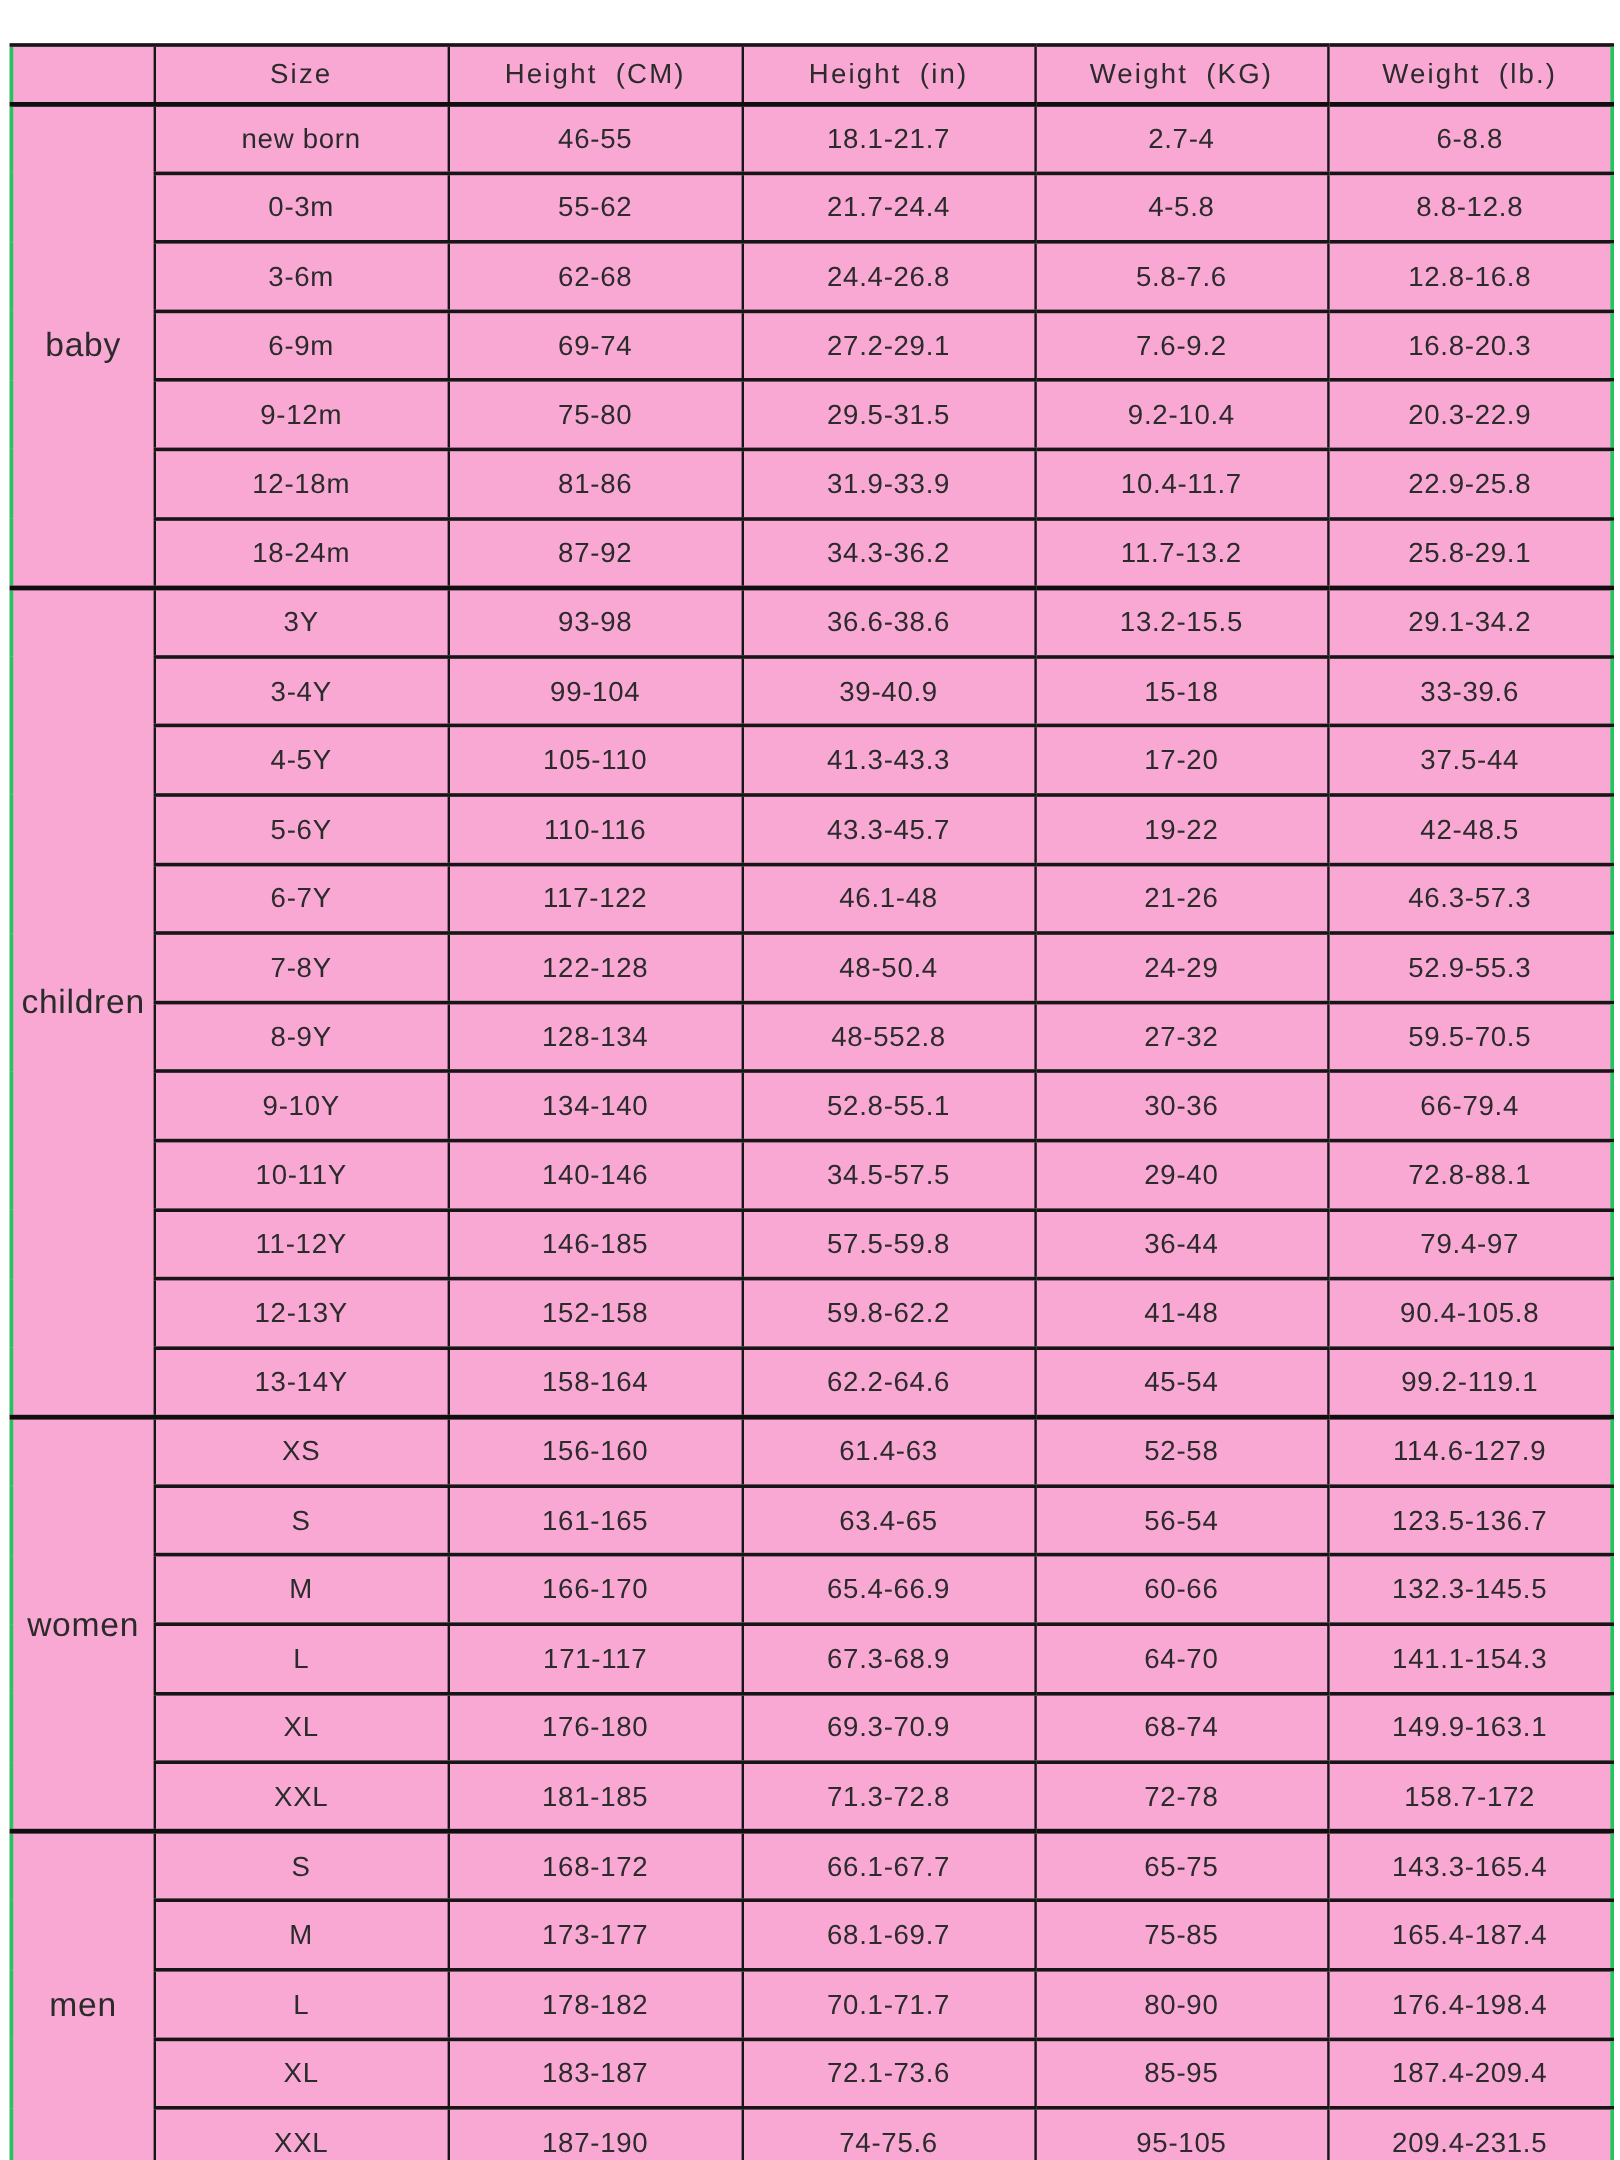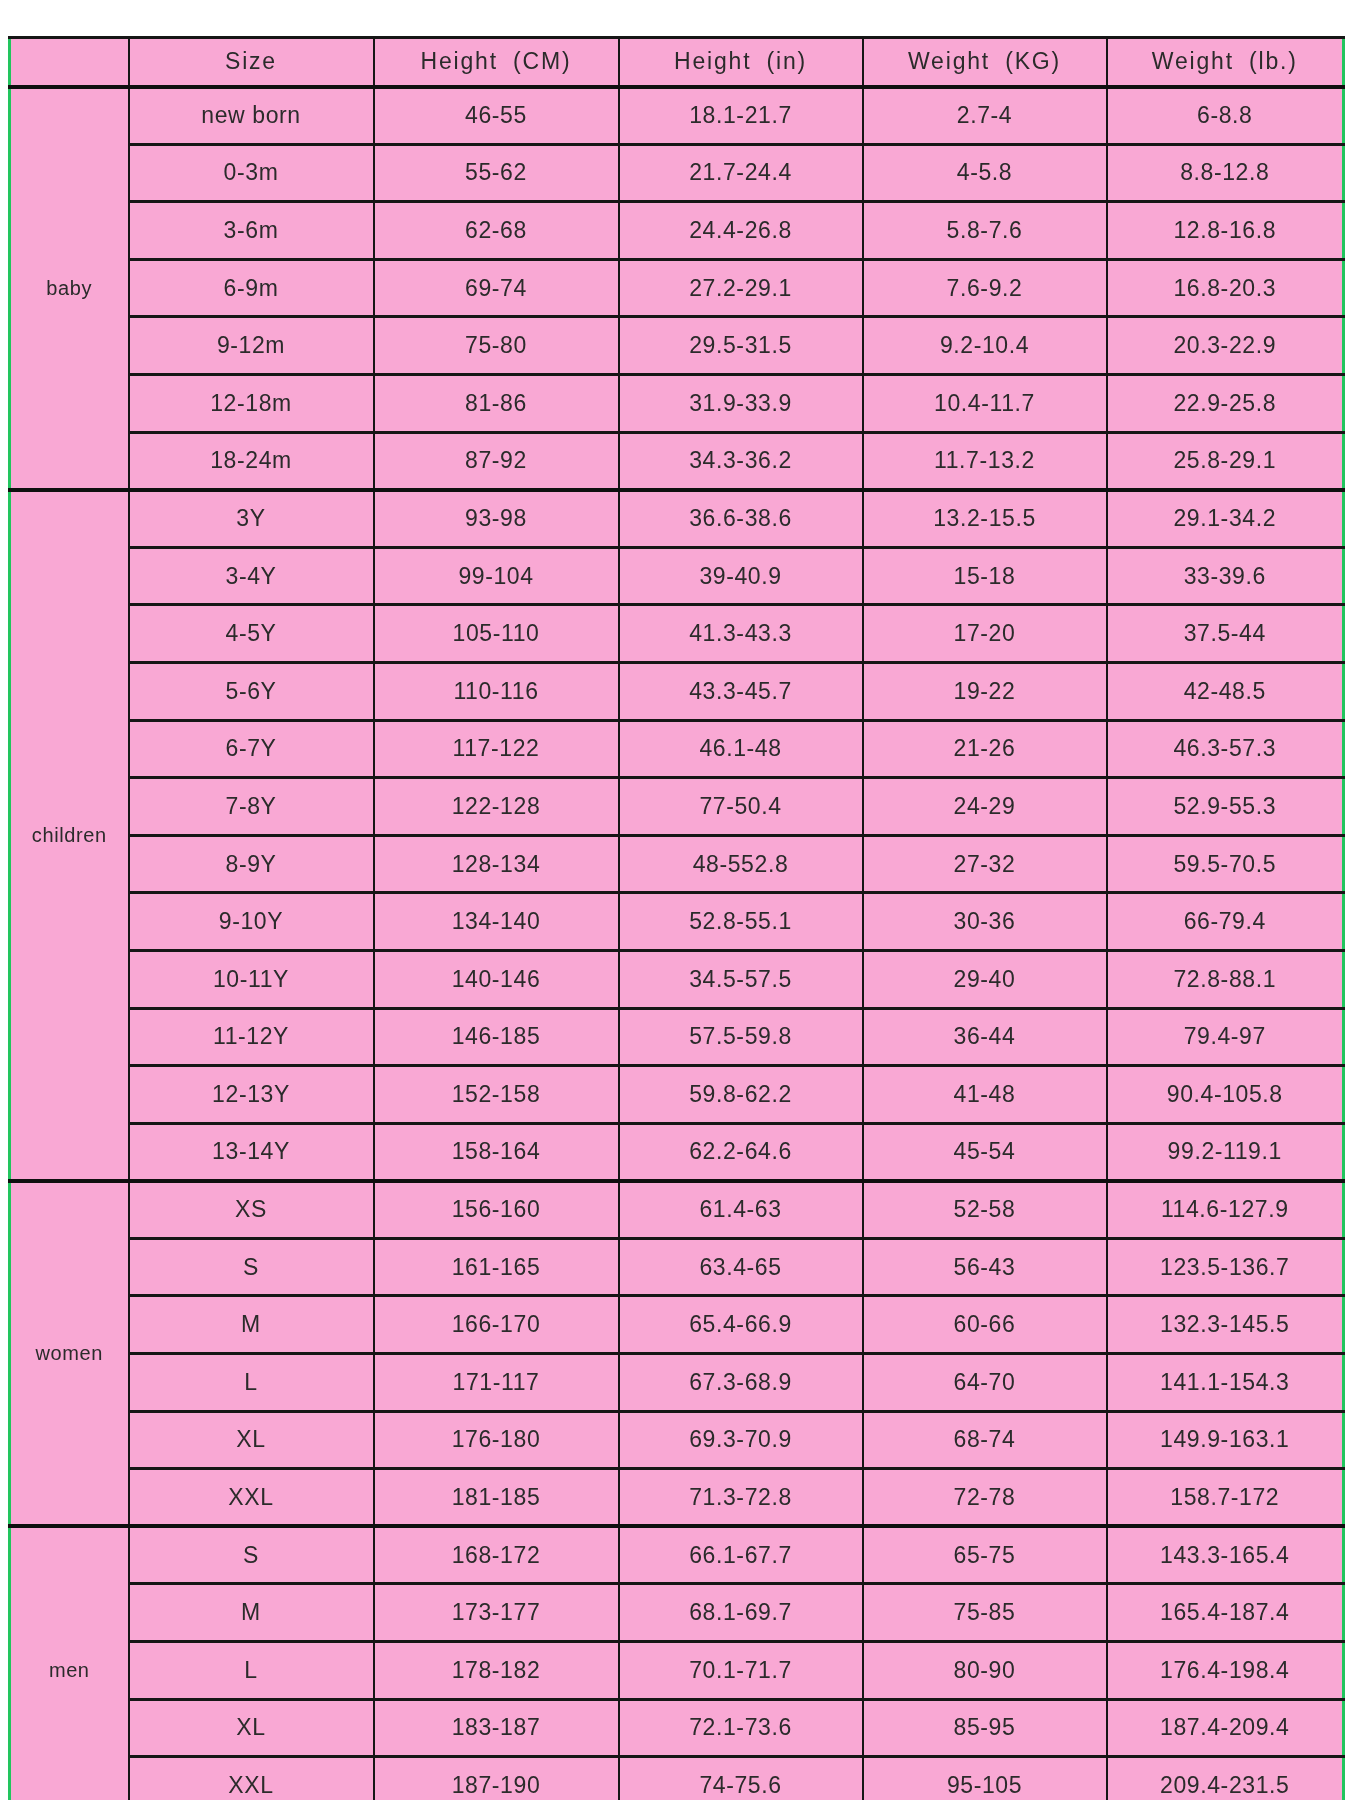--- a/index.html
+++ b/index.html
@@ -51,21 +51,21 @@
     font-size: 23px;
   }
   .size-chart tbody tr {
     height: 57.6px;
   }
   .size-chart tbody tr.group-start td {
     border-top: 4px solid #0f0f0f;
   }
   .size-chart td.group-cell {
     border-top: 4px solid #0f0f0f;
-    font-size: 20px;
+    font-size: 28px;
     text-align: center;
   }
 </style>
 </head>
 <body>
 
 <div class="sheet">
   <table class="size-chart">
     <colgroup>
       <col style="width:119px">
@@ -168,21 +168,21 @@
         <tr>
           <td>6-7Y</td>
           <td>117-122</td>
           <td>46.1-48</td>
           <td>21-26</td>
           <td>46.3-57.3</td>
         </tr>
         <tr>
           <td>7-8Y</td>
           <td>122-128</td>
-          <td>77-50.4</td>
+          <td>48-50.4</td>
           <td>24-29</td>
           <td>52.9-55.3</td>
         </tr>
         <tr>
           <td>8-9Y</td>
           <td>128-134</td>
           <td>48-552.8</td>
           <td>27-32</td>
           <td>59.5-70.5</td>
         </tr>
@@ -226,21 +226,21 @@
           <td>XS</td>
           <td>156-160</td>
           <td>61.4-63</td>
           <td>52-58</td>
           <td>114.6-127.9</td>
         </tr>
         <tr>
           <td>S</td>
           <td>161-165</td>
           <td>63.4-65</td>
-          <td>56-43</td>
+          <td>56-54</td>
           <td>123.5-136.7</td>
         </tr>
         <tr>
           <td>M</td>
           <td>166-170</td>
           <td>65.4-66.9</td>
           <td>60-66</td>
           <td>132.3-145.5</td>
         </tr>
         <tr>

